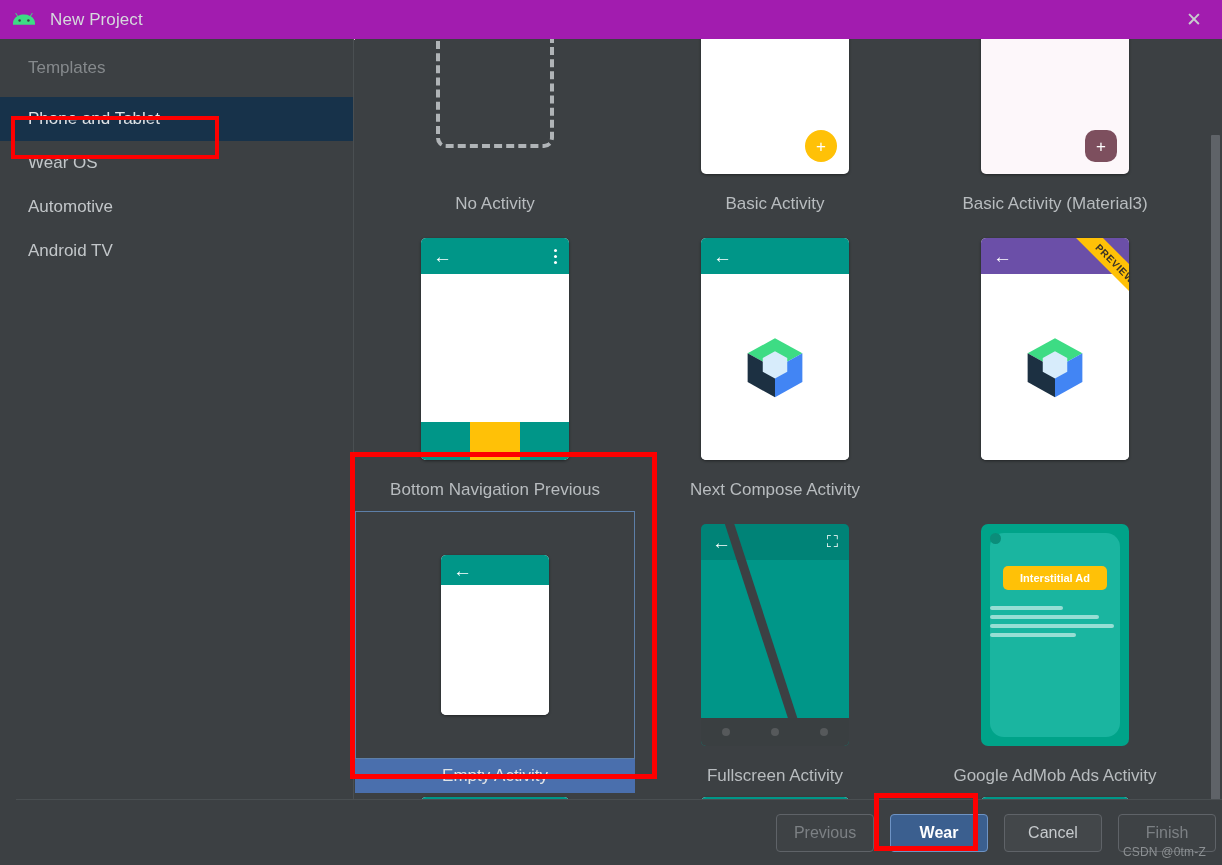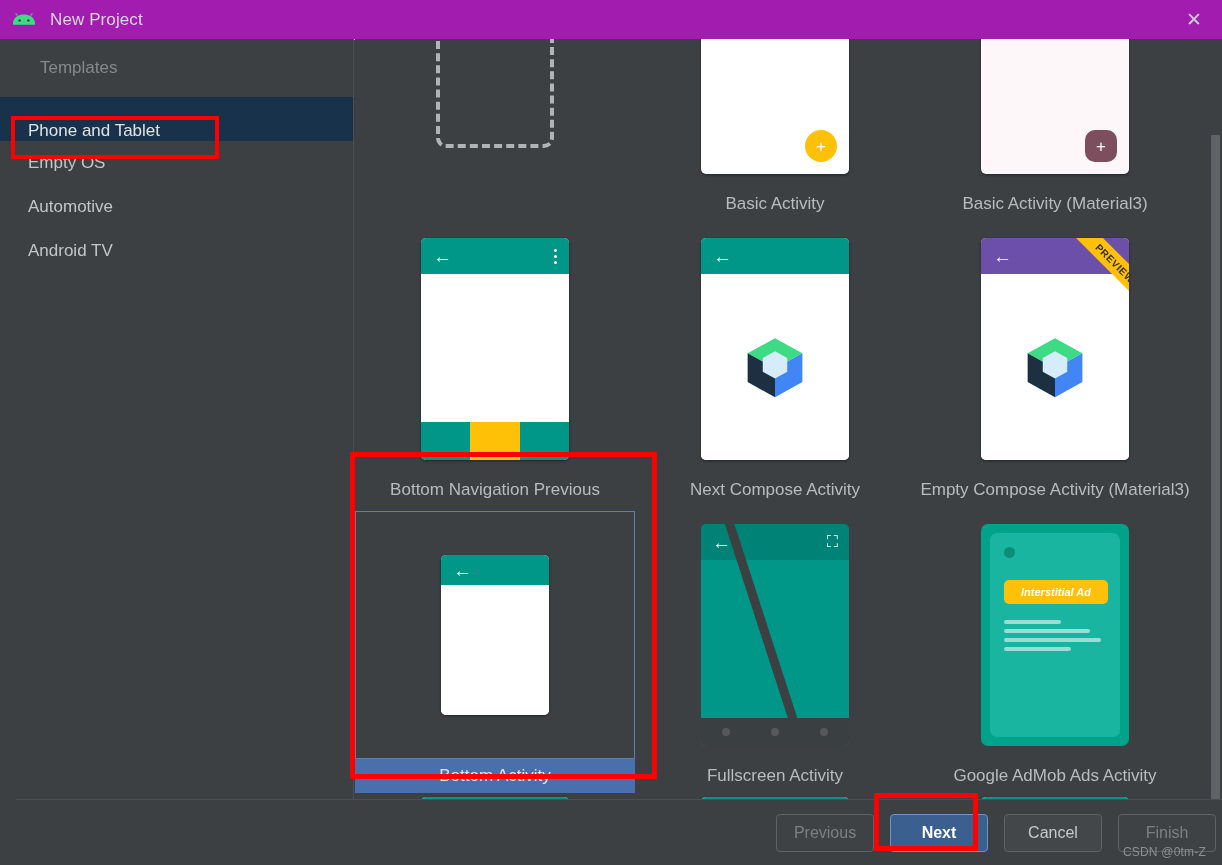--- a/index.html
+++ b/index.html
@@ -61,37 +61,36 @@
     position: absolute;
     left: 0; top: 39px;
     width: 6px; height: 760px;
     background: #3c4043;
     border-right: 1px solid #4b5053;
   }
   .side-header {
     height: 58px;
     display: flex;
     align-items: center;
-    padding-left: 40px;
+    padding-left: 28px;
     font-size: 17px;
     color: #85898c;
   }
   .side-item {
     height: 44px;
     display: flex;
     align-items: center;
     padding-left: 28px;
     font-size: 17px;
     color: #c2c6c9;
     cursor: pointer;
   }
   .side-item.selected {
     background: #17324a;
     color: #dfe3e6;
-    align-items: flex-end;
   }
   #side-highlight {
     position: absolute;
     left: 11px; top: 77px;
     width: 208px; height: 43px;
     border: 4px solid #fe0000;
     box-sizing: border-box;
     pointer-events: none;
   }
 
@@ -294,25 +293,23 @@
   .admob-phone {
     width: 148px; height: 222px;
     background: #00a389;
     border-radius: 7px;
     padding: 9px;
     box-sizing: border-box;
   }
   .admob-inner {
     width: 100%; height: 100%;
     background: #1ab5a0;
-    border-radius: 7px;
+    border-radius: 14px;
     position: relative;
-    padding: 14px;
-    box-sizing: border-box;
-    font-style: italic;
+    box-sizing: border-box;
   }
   .admob-dot {
     width: 11px; height: 11px;
     border-radius: 50%;
     background: #0b8d7a;
   }
   .admob-badge {
     margin: 22px auto 0 auto;
     width: 104px;
     background: #ffc107;
@@ -426,39 +423,40 @@
   <span id="close-btn">✕</span>
 </div>
 
 <div id="sidebar-edge"></div>
 <div id="sidebar">
   <div class="side-header">Templates</div>
   <div class="side-item selected">
     <span>Phone and Tablet</span>
   </div>
   <div class="side-item">
-    <span>Empty OS</span>
+    <span>Wear OS</span>
   </div>
   <div class="side-item">
     <span>Automotive</span>
   </div>
   <div class="side-item">
     <span>Android TV</span>
   </div>
   <div id="side-highlight"></div>
 </div>
 
 <div id="panel">
   <div class="tpl-grid">
 
     <div class="tpl-row">
       <div class="tpl-cell">
         <div class="thumb-wrap">
           <div class="dashed-box"></div>
         </div>
+        <div class="tpl-label">No Activity</div>
       </div>
 
       <div class="tpl-cell">
         <div class="thumb-wrap">
           <div class="phone">
             <div class="fab">+</div>
           </div>
         </div>
         <div class="tpl-label">Basic Activity</div>
       </div>
@@ -527,35 +525,34 @@
                 <polygon points="12,31 50,52 50,92 12,71" fill="#1c3042"></polygon>
                 <polygon points="88,31 88,71 50,92 50,52" fill="#4285f4"></polygon>
                 <polygon points="50,28 67,37.5 67,56.5 50,66 33,56.5 33,37.5" fill="#d7ecfb"></polygon>
               </svg>
             </div>
             <div class="ribbon">
               <i>PREVIEW</i>
             </div>
           </div>
         </div>
-        <div class="tpl-label">Empty Compose Activity (Material3)</div>
       </div>
     </div>
 
     <div class="tpl-row">
       <div class="tpl-cell">
         <div class="thumb-wrap sel-frame">
           <div class="phone small" style="display:flex;flex-direction:column;">
             <div class="appbar" style="height:30px;">
               <span class="back-arrow">←</span>
             </div>
             <div class="phone-body"></div>
           </div>
         </div>
-        <div class="tpl-label sel-label">Bottom Activity</div>
+        <div class="tpl-label sel-label">Empty Activity</div>
       </div>
 
       <div class="tpl-cell">
         <div class="thumb-wrap">
           <div class="fs-phone">
             <div class="fs-top">
               <span class="back-arrow">←</span>
               <span class="fs-expand">⛶</span>
             </div>
             <div class="fs-slash"></div>
@@ -622,18 +619,18 @@
 </div>
 
 <div id="vscroll-track">
   <div id="vscroll-thumb"></div>
 </div>
 
 <div id="sel-highlight"></div>
 
 <div id="footer">
   <button class="btn disabled">Previous</button>
-  <button class="btn primary">Next</button>
+  <button class="btn primary">Wear</button>
   <button class="btn">Cancel</button>
   <button class="btn disabled">Finish</button>
 </div>
 <div id="next-highlight"></div>
 <div id="watermark">CSDN @0tm-Z</div>
 
 </body></html>

